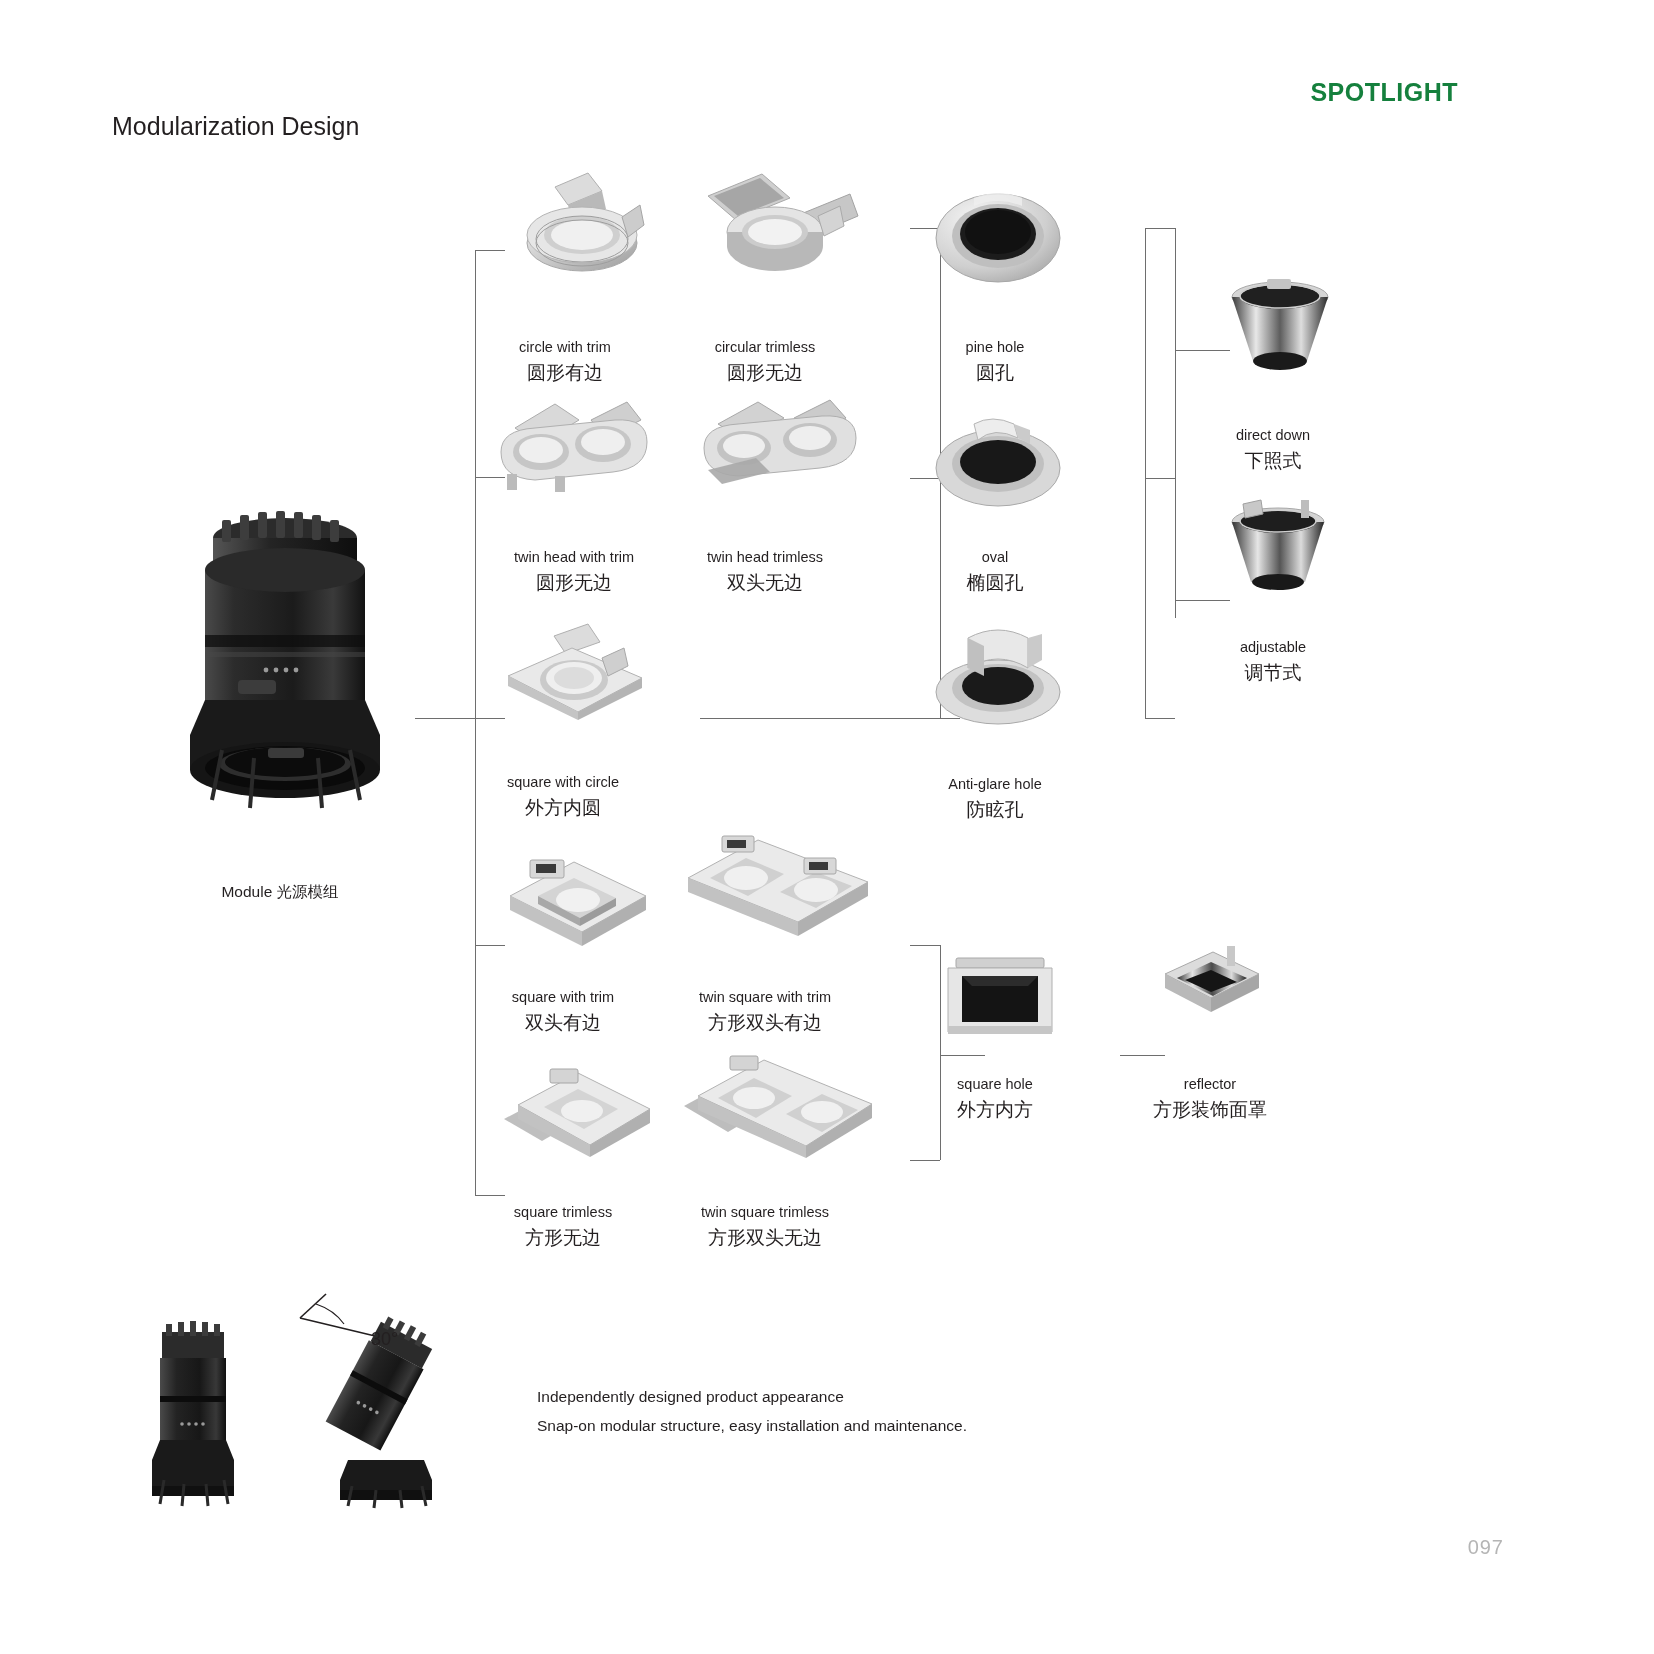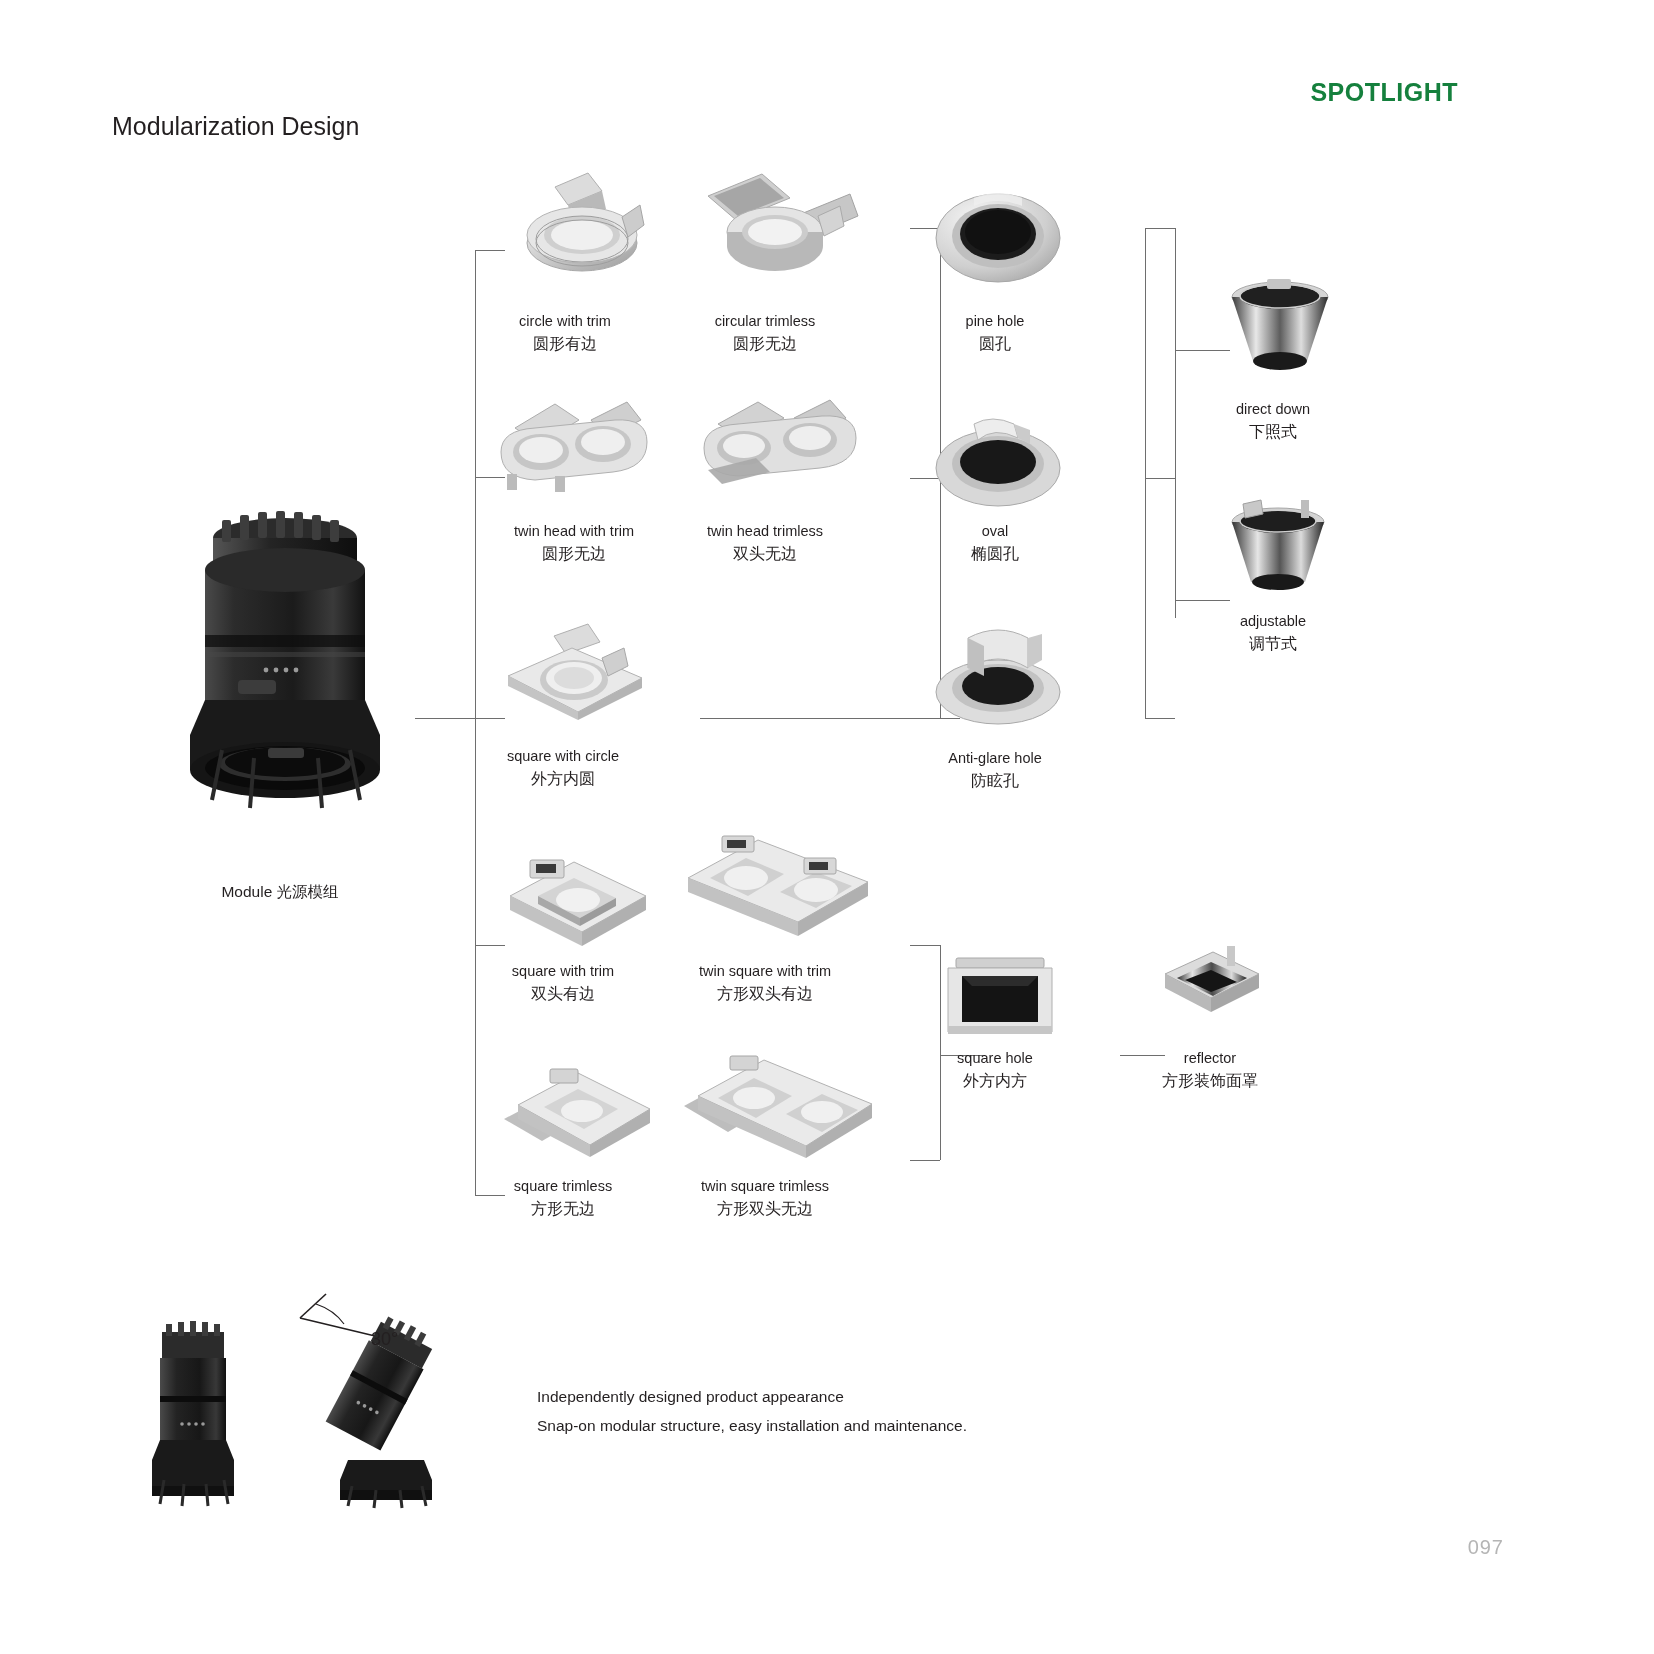--- a/index.html
+++ b/index.html
@@ -40,24 +40,25 @@
   }
 
   
   .cap {
     position: absolute;
     text-align: center;
     font-size: 14.5px;
     line-height: 1.55;
     color: #231f20;
     width: 220px;
+    margin-top: 26px;
   }
   .cap .zh {
     display: block;
-    font-size: 16px;
+    font-size: 19px;
   }
 
   
   .ln {
     position: absolute;
     background: #6e6e6e;
   }
   .ln.h { height: 1px; }
   .ln.v { width: 1px; }
 

